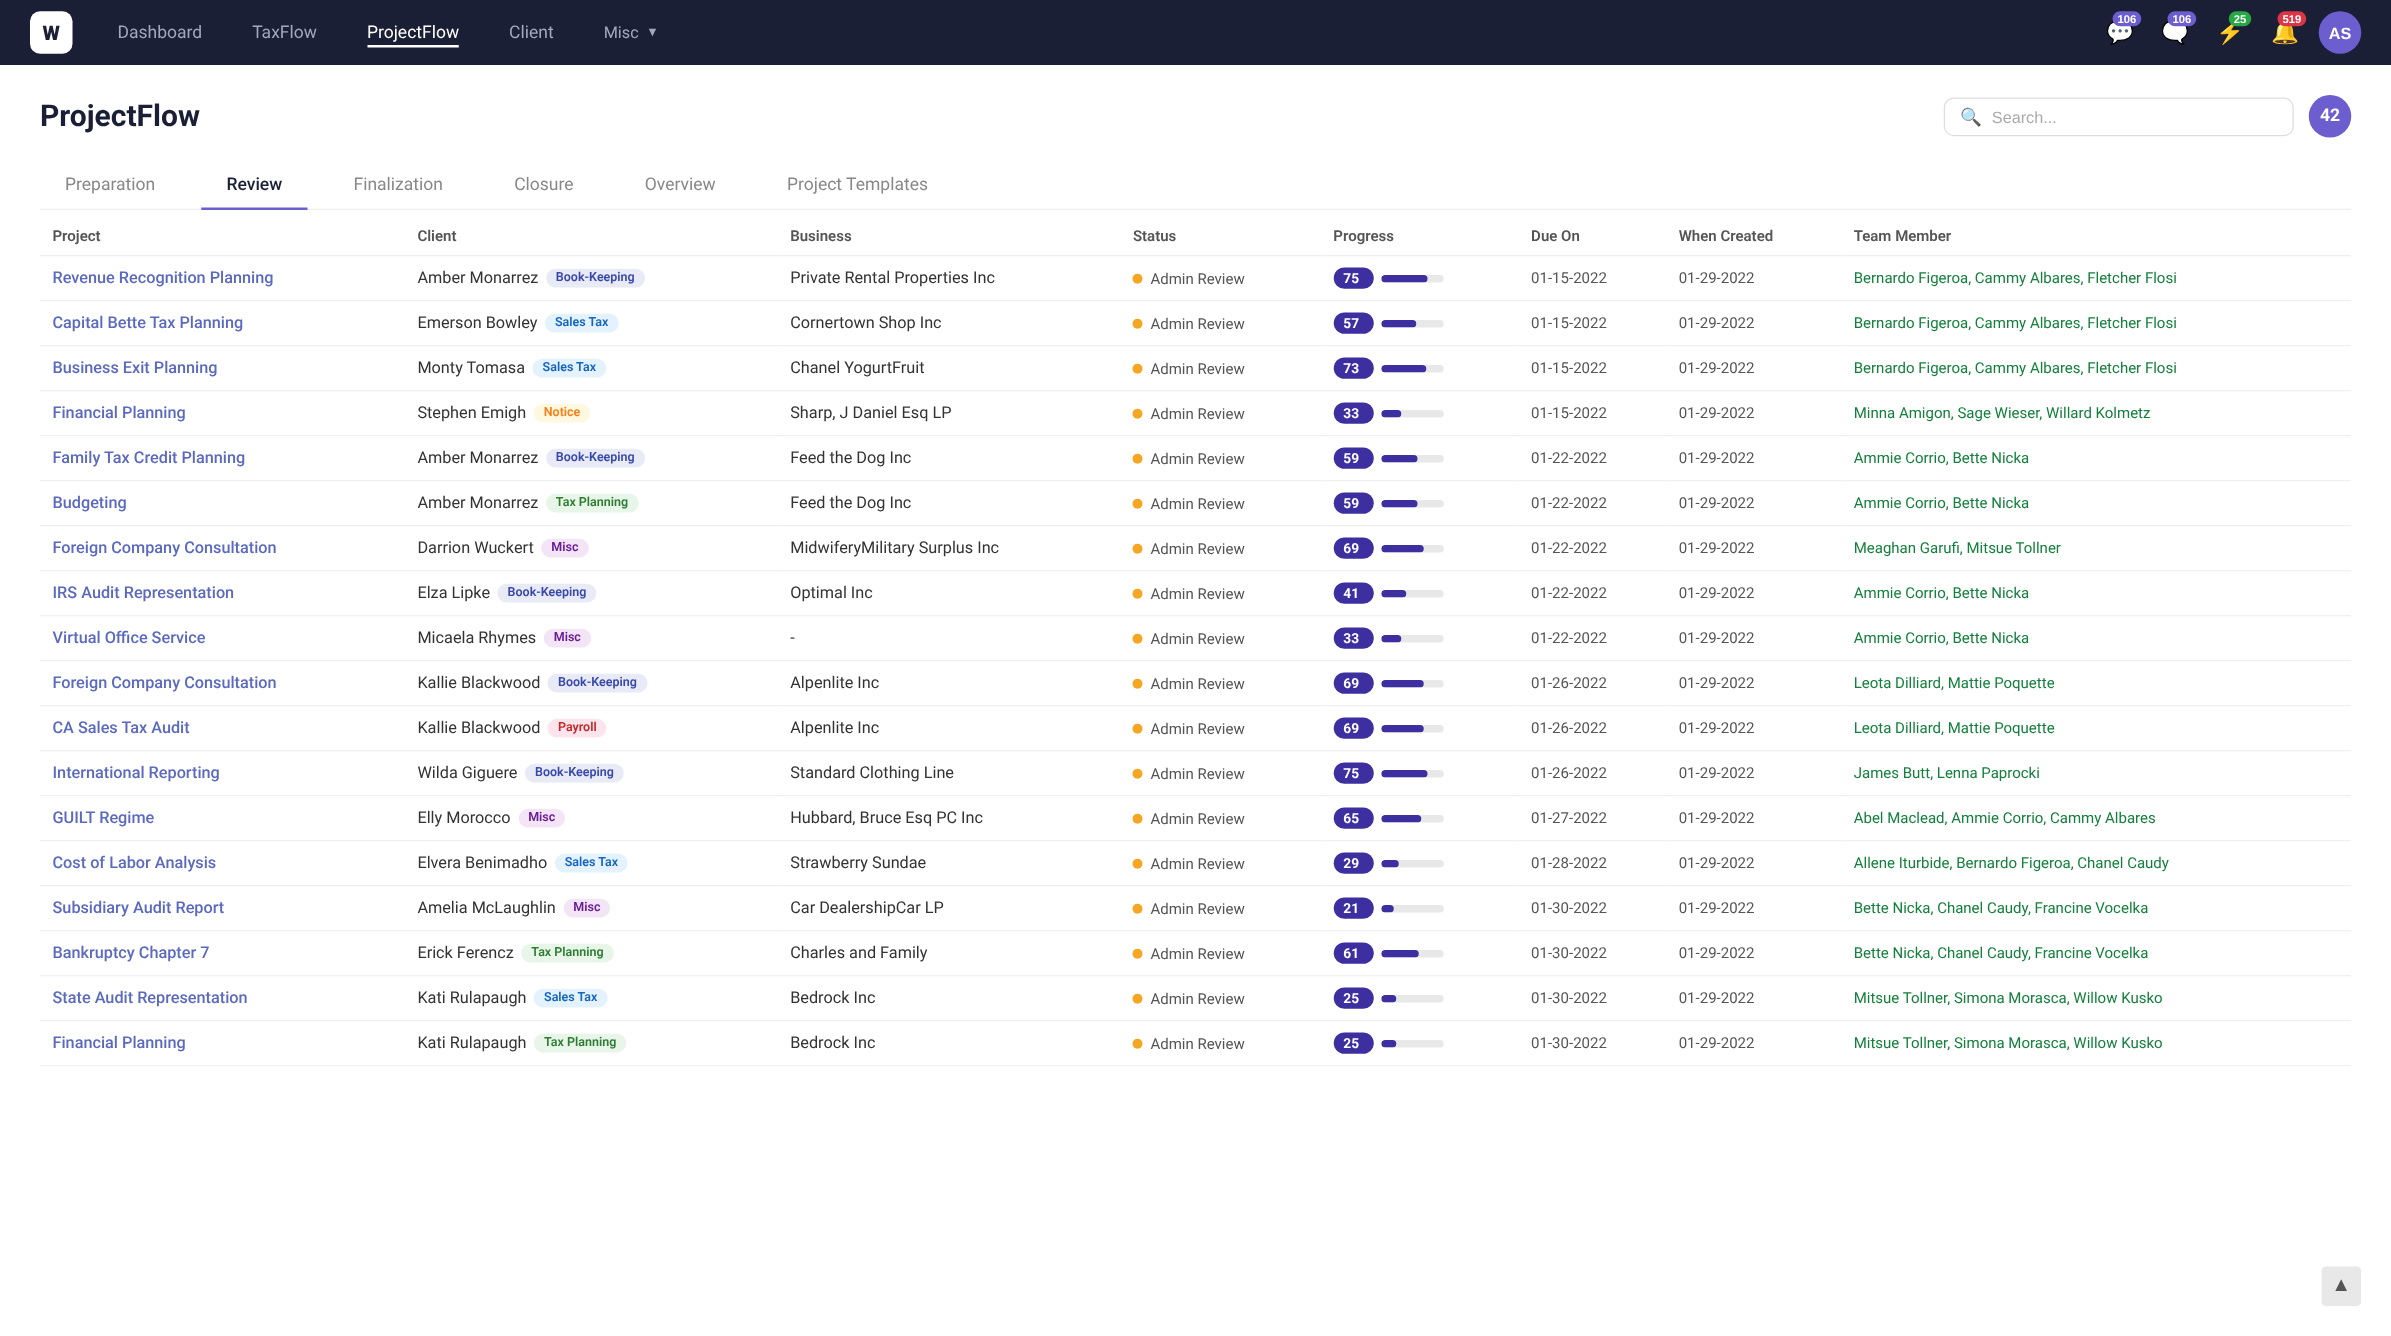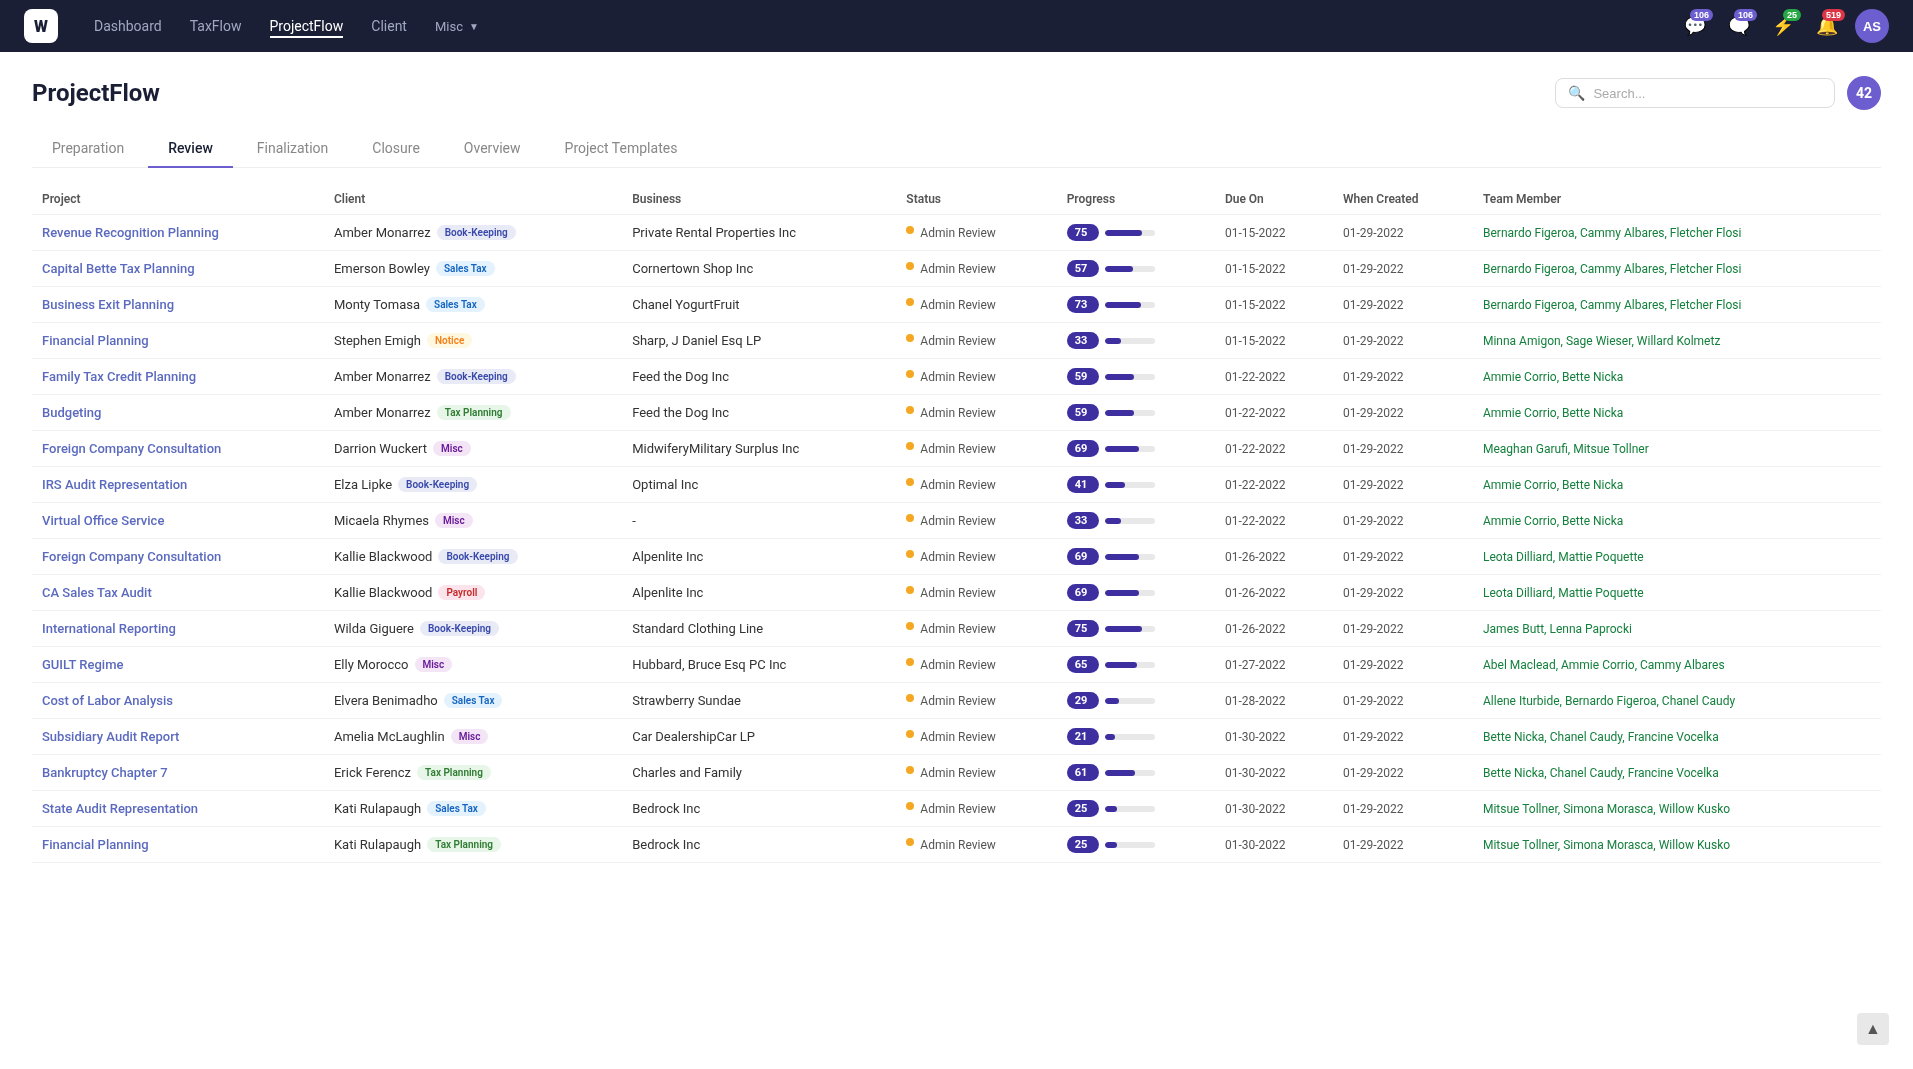--- a/index.html
+++ b/index.html
@@ -15,21 +15,21 @@
       gap: 28px;
     }
     .navbar-logo {
       width: 34px; height: 34px;
       background: #fff;
       border-radius: 8px;
       display: flex; align-items: center; justify-content: center;
       font-weight: 900; font-size: 16px; color: #1a1f36;
       margin-right: 8px;
     }
-    .nav-links { display: flex; gap: 28px; align-items: center; flex: 1; }
+    .nav-links { display: flex; gap: 40px; align-items: center; flex: 1; }
     .nav-link {
       color: #a0a8c0;
       text-decoration: none;
       font-size: 14px;
       cursor: pointer;
       padding: 4px 0;
     }
     .nav-link.active {
       color: #fff;
       border-bottom: 2px solid #fff;
@@ -87,21 +87,21 @@
     .num-badge {
       background: #6c5ecf;
       color: #fff;
       border-radius: 50%;
       width: 34px; height: 34px;
       display: flex; align-items: center; justify-content: center;
       font-weight: 700; font-size: 14px;
     }
 
     
-    .tabs { display: flex; gap: 4px; border-bottom: 1px solid #eee; margin-bottom: 16px; }
+    .tabs { display: flex; gap: 17px; border-bottom: 1px solid #eee; margin-bottom: 6px; }
     .tab {
       padding: 10px 20px;
       cursor: pointer;
       color: #888;
       font-size: 14px;
       border-bottom: 2px solid transparent;
       margin-bottom: -1px;
     }
     .tab.active { color: #1a1f36; border-bottom: 2px solid #6c5ecf; font-weight: 500; }
 
@@ -135,21 +135,21 @@
     }
     .tag-bookkeeping { background: #e8eaf6; color: #3949ab; }
     .tag-salestax { background: #e3f2fd; color: #1565c0; }
     .tag-notice { background: #fff8e1; color: #f57f17; }
     .tag-taxplanning { background: #e8f5e9; color: #2e7d32; }
     .tag-misc { background: #f3e5f5; color: #6a1b9a; }
     .tag-payroll { background: #fce4ec; color: #c62828; }
 
     .business-cell { font-size: 13px; color: #333; white-space: nowrap; max-width: 220px; overflow: hidden; text-overflow: ellipsis; text-align: center; }
 
-    .status-cell { display: flex; gap: 6px; white-space: nowrap; }
+    .status-cell { display: flex; align-items: center; gap: 6px; white-space: nowrap; }
     .status-dot { width: 8px; height: 8px; border-radius: 50%; background: #f5a623; flex-shrink: 0; }
     .status-text { font-size: 12px; color: #555; }
 
     .progress-cell { display: flex; align-items: center; gap: 6px; }
     .progress-pill {
       background: #3d2fa0;
       color: #fff;
       border-radius: 12px;
       padding: 2px 8px;
       font-size: 11px;

